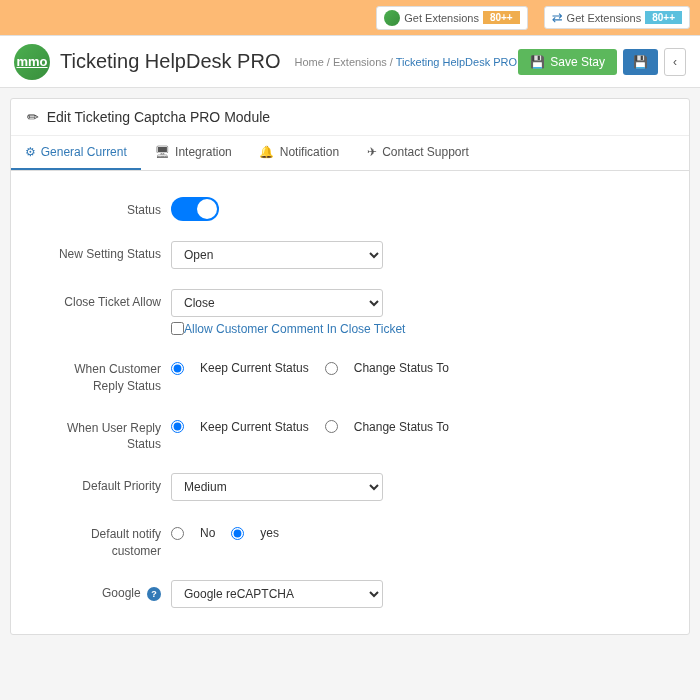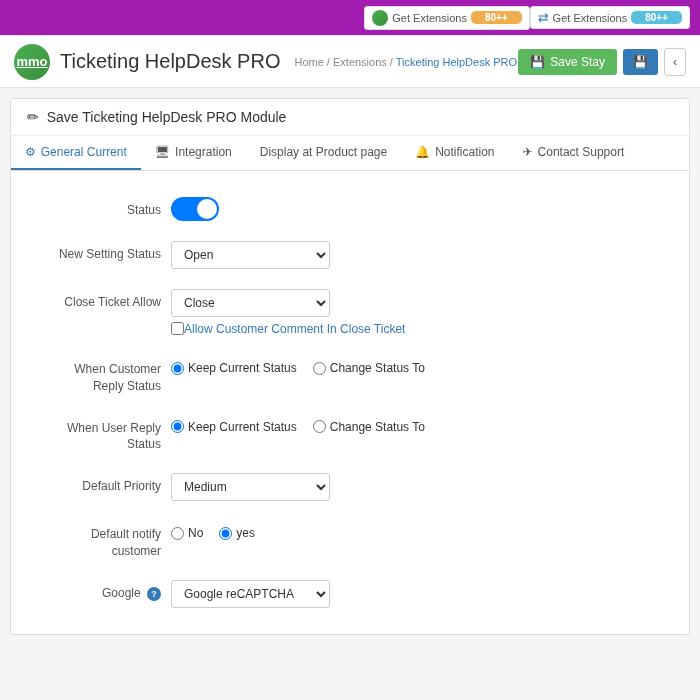--- a/index.html
+++ b/index.html
@@ -1,46 +1,46 @@
 <!DOCTYPE html>
 <html><head>
   <meta charset="utf-8">
   <style>
     * { box-sizing: border-box; margin: 0; padding: 0; }
     body { font-family: 'Segoe UI', Arial, sans-serif; font-size: 13px; background: #f5f5f5; color: #333; width: 700px; height: 700px; overflow: hidden; }
 
     
     .top-bar {
-      background: #a21caf;
+      background: #fdba74;
       border-bottom: 1px solid #e0e0e0;
       display: flex;
       align-items: center;
       justify-content: flex-end;
       padding: 6px 10px;
-      gap: 0;
+      gap: 16px;
       height: 36px;
     }
     .ext-btn {
       display: flex;
       align-items: center;
       gap: 4px;
       font-size: 11px;
       color: #555;
       border: 1px solid #ddd;
       border-radius: 3px;
       padding: 3px 7px;
       background: #fff;
       cursor: pointer;
     }
     .ext-badge {
       background: #f0ad4e;
       color: #fff;
-      border-radius: 5px;
+      border-radius: 0;
       font-size: 10px;
-      padding: 1px 14px;
+      padding: 1px 7px;
       font-weight: bold;
     }
     .ext-badge.blue { background: #5bc0de; }
 
     
     .header {
       background: #fff;
       border-bottom: 1px solid #e0e0e0;
       display: flex;
       align-items: center;
@@ -198,21 +198,21 @@
     }
 
     
     select {
       border: 1px solid #ccc;
       border-radius: 3px;
       padding: 5px 8px;
       font-size: 12px;
       color: #333;
       background: #fff;
-      width: 159px;
+      width: 212px;
       cursor: pointer;
     }
 
     
     .checkbox-row {
       display: flex;
       align-items: flex-start;
       margin-top: 5px;
     }
     .checkbox-row input[type=checkbox] { cursor: pointer; }
@@ -224,21 +224,21 @@
     
     .radio-group {
       display: flex;
       align-items: center;
       gap: 16px;
       padding-top: 5px;
     }
     .radio-item {
       display: flex;
       align-items: center;
-      gap: 4px;
+      gap: 16px;
       font-size: 12px;
       color: #333;
     }
     .radio-item input[type=radio] { cursor: pointer; }
 
     .info-icon {
       display: inline-flex;
       align-items: center;
       justify-content: center;
       width: 14px; height: 14px;
@@ -292,34 +292,31 @@
     <button class="btn-arrow-sq">
       <span>‹</span>
     </button>
   </div>
 </div>
 
 <div class="page-content">
 
   <div class="page-header">
     <span>✏</span>
-    <span>Save Ticketing HelpDesk PRO Module</span>
+    <span>Edit Ticketing Captcha PRO Module</span>
   </div>
 
   <div class="tabs">
     <div class="tab active">
       <span>⚙</span>
       <span>General Current</span>
     </div>
     <div class="tab">
       <span>🖥</span>
       <span>Integration</span>
-    </div>
-    <div class="tab">
-      <span>Display at Product page</span>
     </div>
     <div class="tab">
       <span>🔔</span>
       <span>Notification</span>
     </div>
     <div class="tab">
       <span>✈</span>
       <span>Contact Support</span>
     </div>
   </div>

